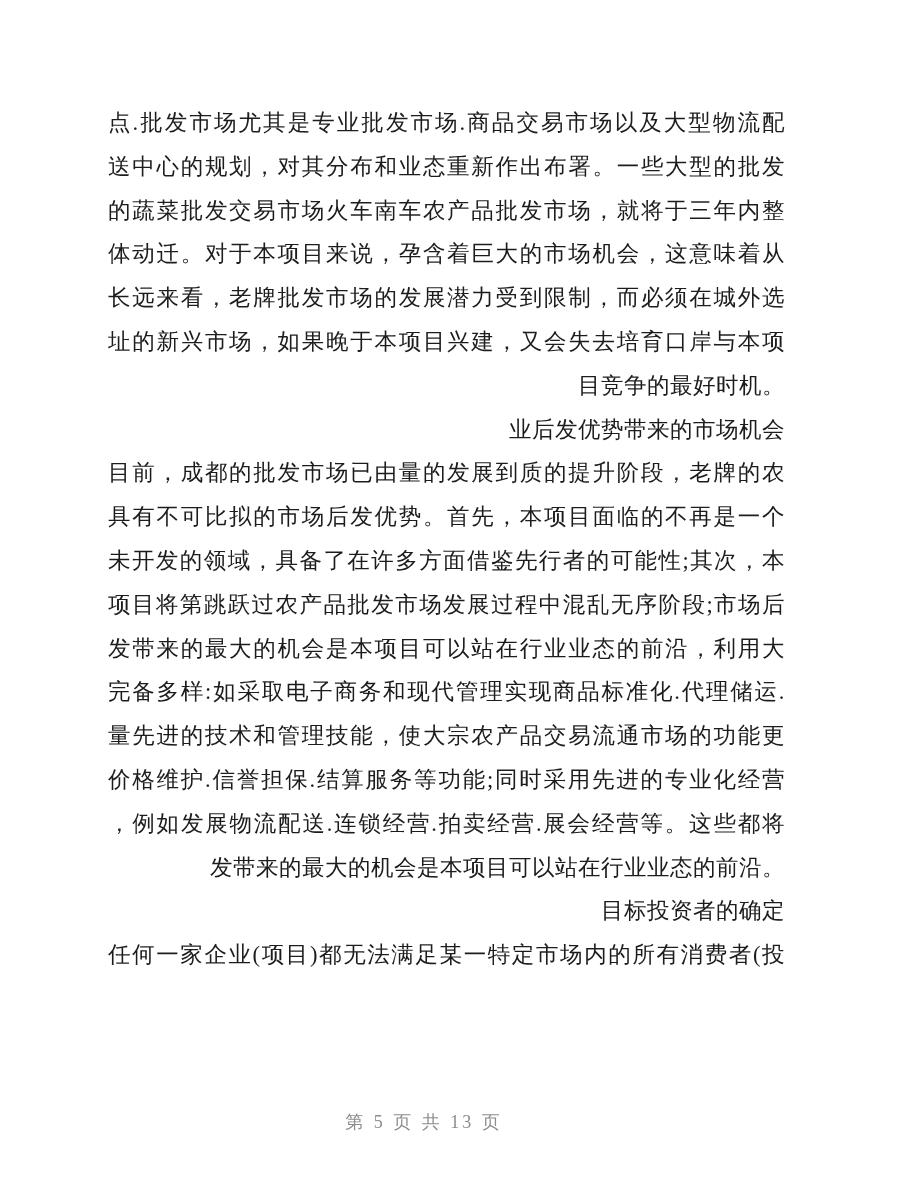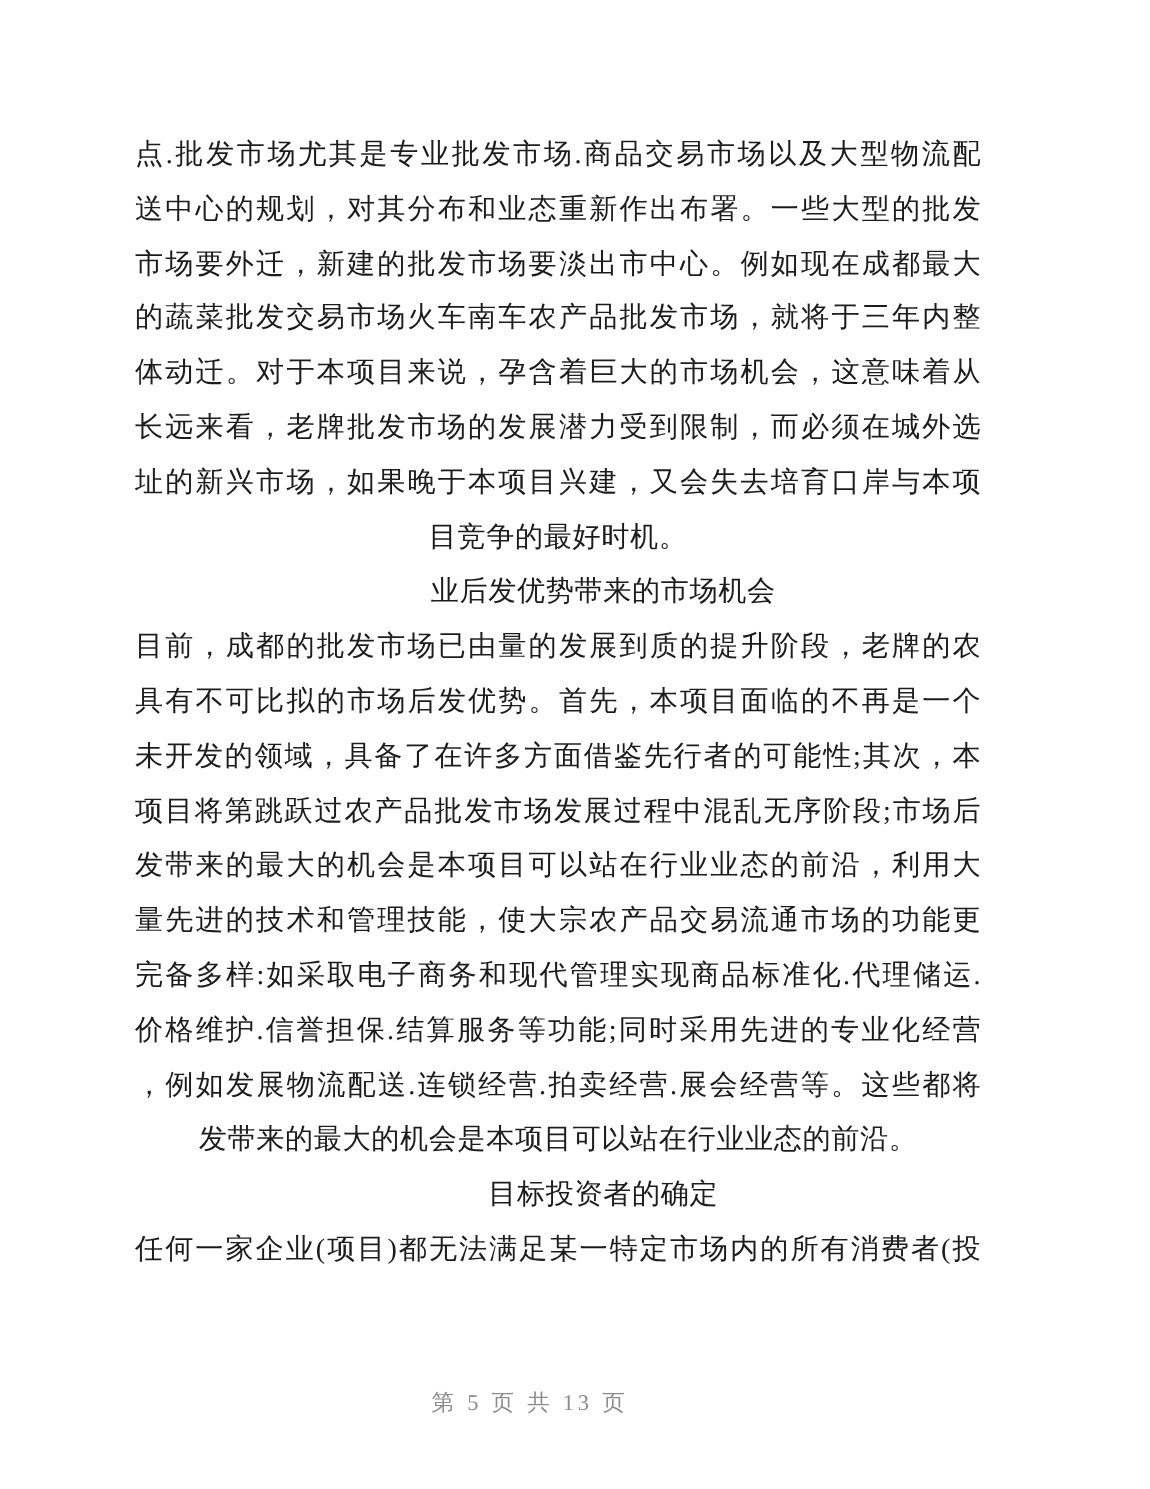--- a/index.html
+++ b/index.html
@@ -22,21 +22,21 @@
     left: 108px;
     top: 101px;
     width: 677px;
     font-size: 22.5px;
     line-height: 43.8px;
     color: #1c1c1c;
     letter-spacing: 0.5px;
   }
   .line {
     white-space: nowrap;
-    text-align: center;
+    text-align: right;
   }
   .line.justify {
     white-space: normal;
     text-align: justify;
     text-align-last: justify;
     text-justify: inter-character;
   }
   .line.heading {
     padding-left: 72px;
   }
@@ -52,34 +52,33 @@
     font-family: "Liberation Serif", "DejaVu Serif", serif;
   }
 </style>
 </head>
 <body>
 
 <div class="page">
   <div class="text-block">
     <div class="line justify">点.批发市场尤其是专业批发市场.商品交易市场以及大型物流配</div>
     <div class="line justify">送中心的规划，对其分布和业态重新作出布署。一些大型的批发</div>
-    <div class="line justify">市场要外迁，新建的批发市场要淡出市中心。例如现在成都最大</div>
     <div class="line justify">的蔬菜批发交易市场火车南车农产品批发市场，就将于三年内整</div>
     <div class="line justify">体动迁。对于本项目来说，孕含着巨大的市场机会，这意味着从</div>
     <div class="line justify">长远来看，老牌批发市场的发展潜力受到限制，而必须在城外选</div>
     <div class="line justify">址的新兴市场，如果晚于本项目兴建，又会失去培育口岸与本项</div>
     <div class="line">目竞争的最好时机。</div>
     <div class="line heading">业后发优势带来的市场机会</div>
     <div class="line justify">目前，成都的批发市场已由量的发展到质的提升阶段，老牌的农</div>
     <div class="line justify">具有不可比拟的市场后发优势。首先，本项目面临的不再是一个</div>
     <div class="line justify">未开发的领域，具备了在许多方面借鉴先行者的可能性;其次，本</div>
     <div class="line justify">项目将第跳跃过农产品批发市场发展过程中混乱无序阶段;市场后</div>
     <div class="line justify">发带来的最大的机会是本项目可以站在行业业态的前沿，利用大</div>
+    <div class="line justify">完备多样:如采取电子商务和现代管理实现商品标准化.代理储运.</div>
     <div class="line justify">量先进的技术和管理技能，使大宗农产品交易流通市场的功能更</div>
-    <div class="line justify">完备多样:如采取电子商务和现代管理实现商品标准化.代理储运.</div>
     <div class="line justify">价格维护.信誉担保.结算服务等功能;同时采用先进的专业化经营</div>
     <div class="line justify">，例如发展物流配送.连锁经营.拍卖经营.展会经营等。这些都将</div>
     <div class="line">发带来的最大的机会是本项目可以站在行业业态的前沿。</div>
     <div class="line heading">目标投资者的确定</div>
     <div class="line justify">任何一家企业(项目)都无法满足某一特定市场内的所有消费者(投</div>
   </div>
 
   <div class="footer">第 5 页 共 13 页</div>
 </div>
 

